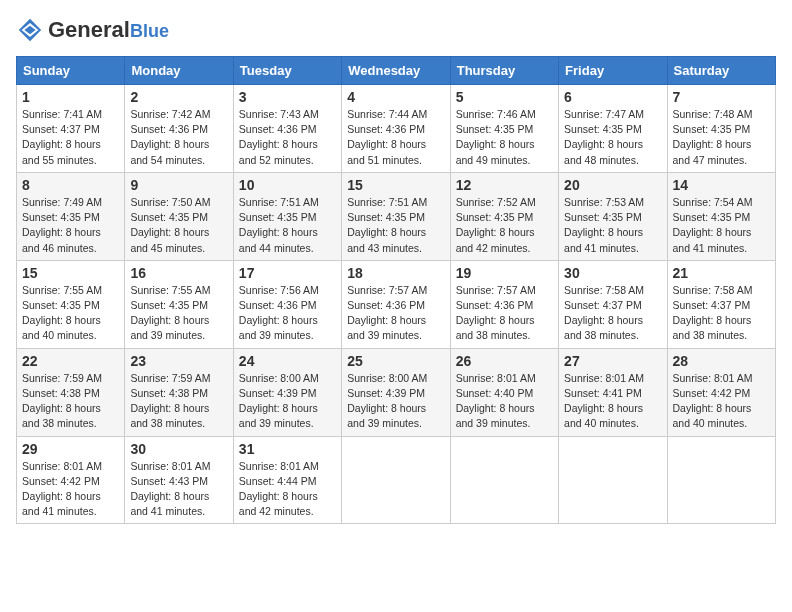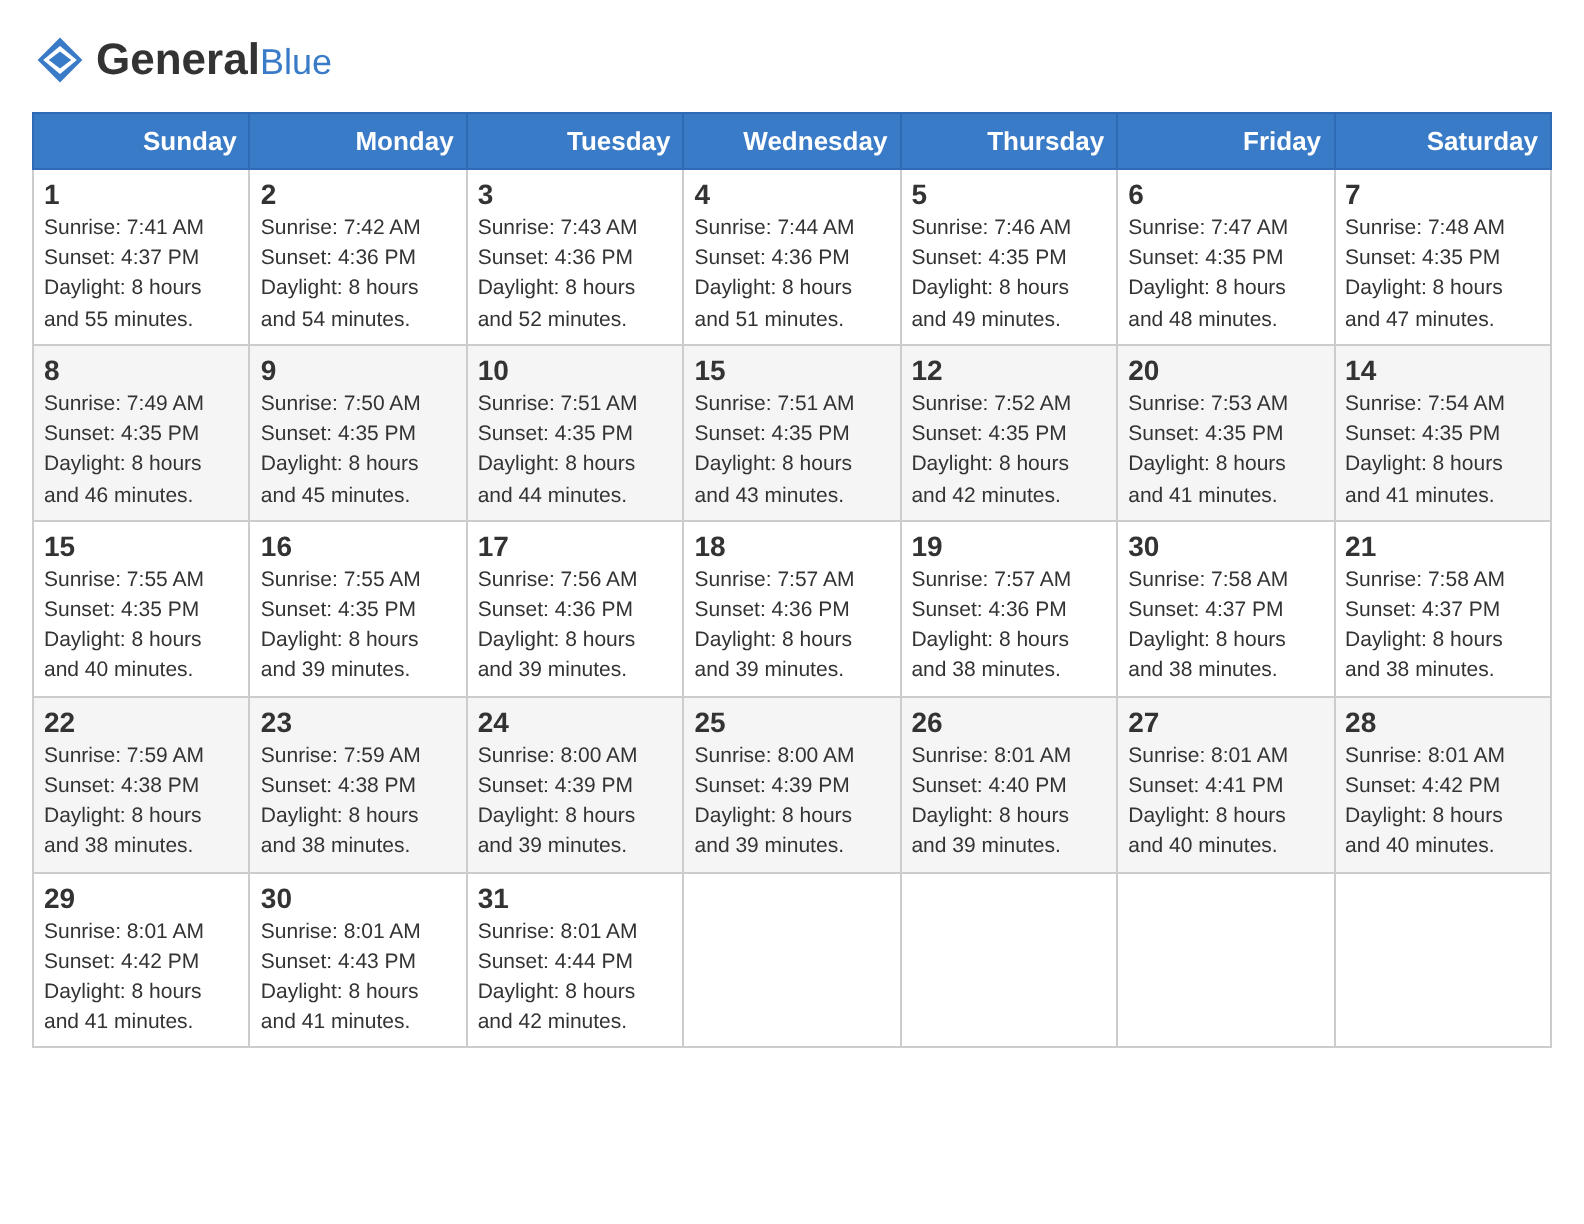--- a/index.html
+++ b/index.html
@@ -21,21 +21,21 @@
       align-items: center;
       gap: 4px;
     }
     .logo-text-general {
       font-size: 22px;
       font-weight: bold;
       color: #333;
     }
     .logo-text-blue {
       font-size: 18px;
-      font-weight: normal;
+      font-weight: bold;
       color: #3a7bc8;
     }
     .logo-icon {
       width: 28px;
       height: 28px;
     }
     .title-section {
       text-align: right;
     }
     .month-title {
@@ -48,21 +48,21 @@
       color: #555;
     }
     .calendar-table {
       width: 100%;
       border-collapse: collapse;
       font-size: 11px;
     }
     .calendar-table th {
       background-color: #3a7bc8;
       color: #fff;
-      text-align: right;
+      text-align: left;
       padding: 6px 6px;
       font-size: 13px;
       font-weight: bold;
       border: 1px solid #2e6ab5;
     }
     .calendar-table td {
       border: 1px solid #ccc;
       vertical-align: top;
       padding: 4px 5px;
       background: #fff;

